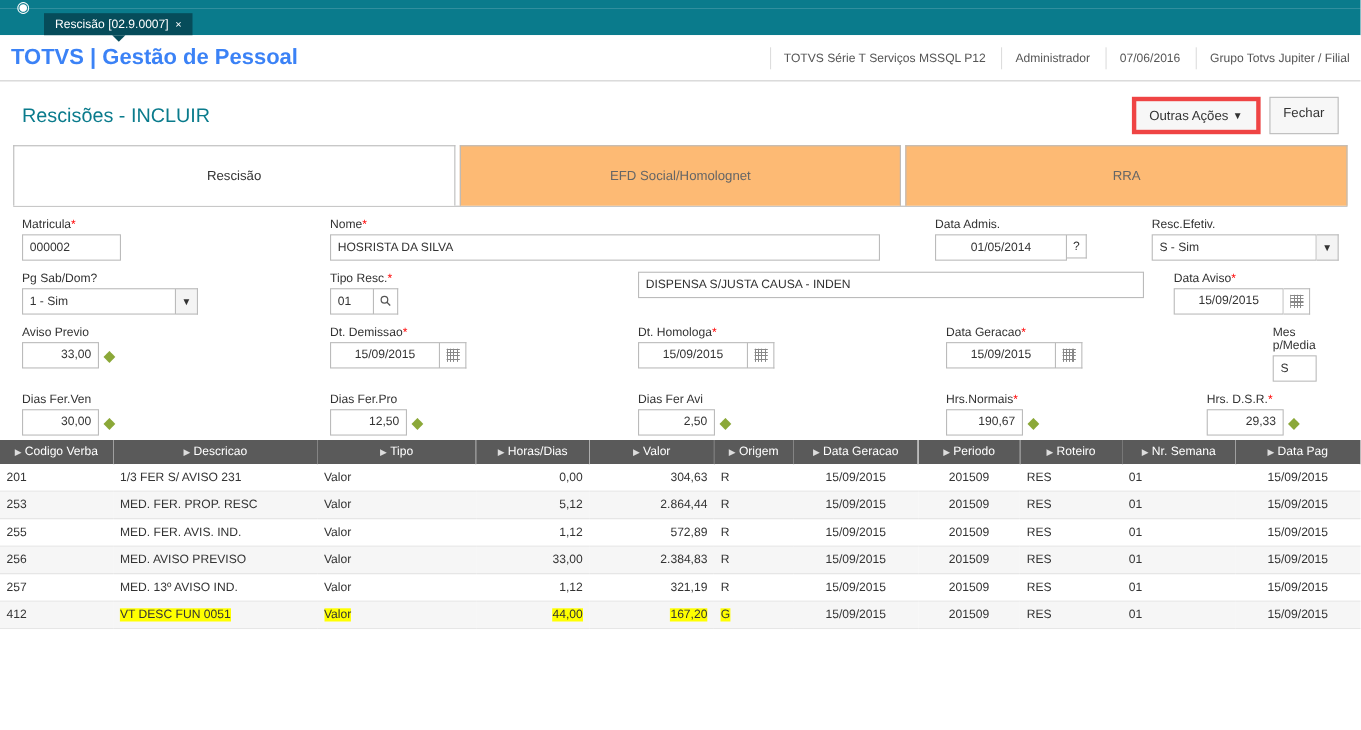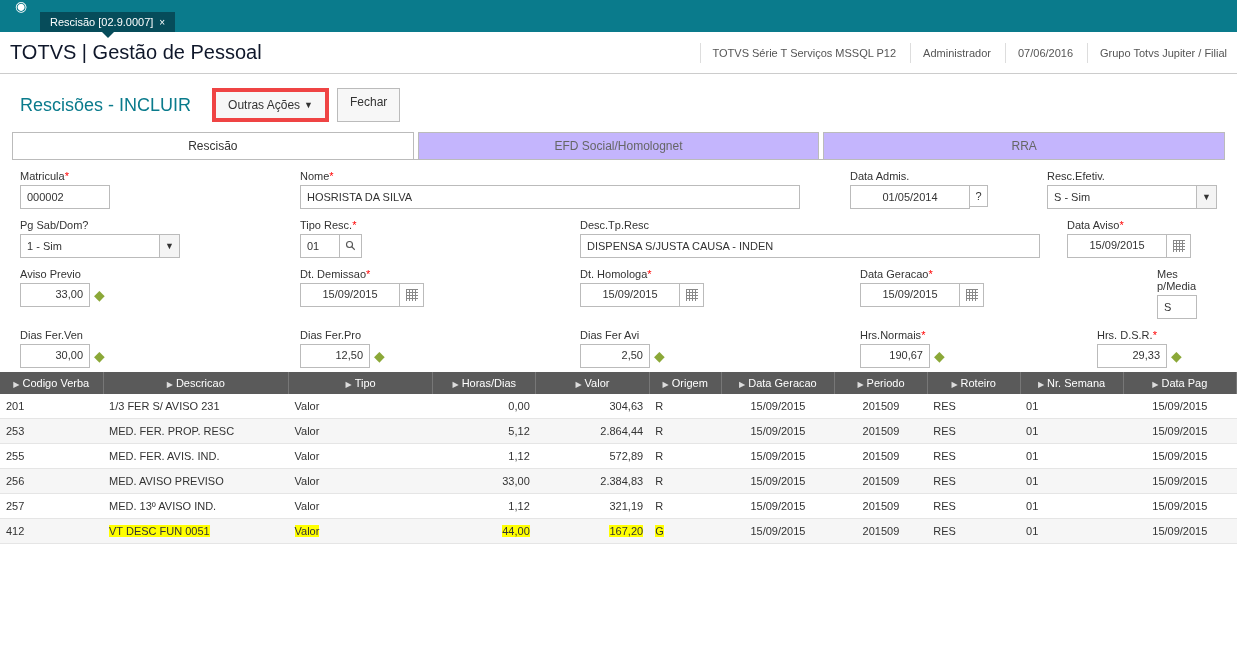--- a/index.html
+++ b/index.html
@@ -6,32 +6,32 @@
   body { font-size: 11px; color: #333; background: #fff; width: 1237px; }
   
   .top-band { background: #0a7b8c; height: 8px; position: relative; }
   .top-band .icon-back { position: absolute; left: 15px; top: -2px; color: #fff; font-size: 14px; }
   .tab-strip { background: #0a7b8c; height: 24px; display: flex; align-items: flex-end; padding-left: 40px; }
   .active-tab { background: #064c5a; color: #fff; padding: 4px 10px; font-size: 11px; display: flex; align-items: center; gap: 6px; position: relative; }
   .active-tab::after { content:''; position:absolute; bottom:-6px; left: 50%; transform:translateX(-50%); border-left:6px solid transparent; border-right:6px solid transparent; border-top:6px solid #064c5a; z-index:5;}
   .close-x { font-size: 10px; cursor: pointer; }
 
   .header-bar { background: #fff; border-bottom: 1px solid #ccc; height: 42px; display:flex; align-items:center; padding: 0 10px; justify-content:space-between; }
-  .header-title { color: #0f172a; font-size: 20px; font-weight: normal; }
+  .header-title { color: #3b82f6; font-size: 20px; font-weight: bold; }
   .header-right { display:flex; gap: 14px; align-items:center; color:#555; font-size:11px; }
   .header-right > div { border-left:1px solid #ddd; padding-left:12px; height:20px; display:flex; align-items:center;}
 
-  .sub-header { display:flex; justify-content:flex-start; align-items:center; padding: 14px 20px 10px; gap: 21px; }
+  .sub-header { display:flex; justify-content:space-between; align-items:center; padding: 14px 20px 10px; gap: 21px; }
   .page-title { color:#0a7b8c; font-size:18px; }
   .actions-btn { border:4px solid #ef4444; background:#f7f7f7; padding: 6px 12px; font-size:12px; display:inline-flex; align-items:center; gap:4px; cursor:pointer; }
   .close-btn { border:1px solid #bbb; background:#f7f7f7; padding: 6px 12px; font-size:12px; cursor:pointer;}
 
   .tabs-row { display:flex; padding: 0 12px; gap:4px; }
-  .tab { flex:1; text-align:center; border:1px solid #bbb; border-bottom:none; padding:6px; background:#fff; cursor:pointer; font-size:12px;}
-  .tab.inactive { background:#c4b5fd; color:#666;}
+  .tab { flex:1; text-align:center; border:1px solid #bbb; border-bottom:none; padding:20px; background:#fff; cursor:pointer; font-size:12px;}
+  .tab.inactive { background:#fdba74; color:#666;}
   .tab-line { border-bottom:1px solid #bbb; margin:0 12px 10px; }
 
   .form-area { padding: 0 20px; }
   .form-row { display:flex; gap: 20px; margin-bottom: 10px; }
   .form-group { display:flex; flex-direction:column; gap:3px; }
   .form-label { font-size:11px; color:#333; }
   .req { color:red; }
   .field { border:1px solid #bbb; padding:4px 6px; background:#fff; font-size:11px; height:24px; display:flex; align-items:center; }
   .combo { display:flex; }
   .combo .field { flex:1; }
@@ -140,21 +140,20 @@
         <div class="field" style="width:40px;">01</div>
         <div class="lookup-icon">
           <svg class="magnify" viewBox="0 0 16 16">
               <circle cx="6" cy="6" r="4" stroke="#555" stroke-width="1.5" fill="none"></circle>
               <line x1="9" y1="9" x2="13" y2="13" stroke="#555" stroke-width="1.5"></line>
             </svg>
         </div>
       </div>
     </div>
     <div class="form-group" style="flex:1; max-width:460px; margin-left:160px;">
-      <div class="form-label">Desc.Tp.Resc</div>
       <div class="field">DISPENSA S/JUSTA CAUSA - INDEN</div>
     </div>
     <div class="form-group" style="width:150px; margin-left:auto;">
       <div class="form-label"><span>Data Aviso</span><span class="req">*</span></div>
       <div class="date-field-wrap">
         <div class="date-input">15/09/2015</div>
         <div class="cal-btn">
             <span class="grid-icon"></span>
           </div>
       </div>

